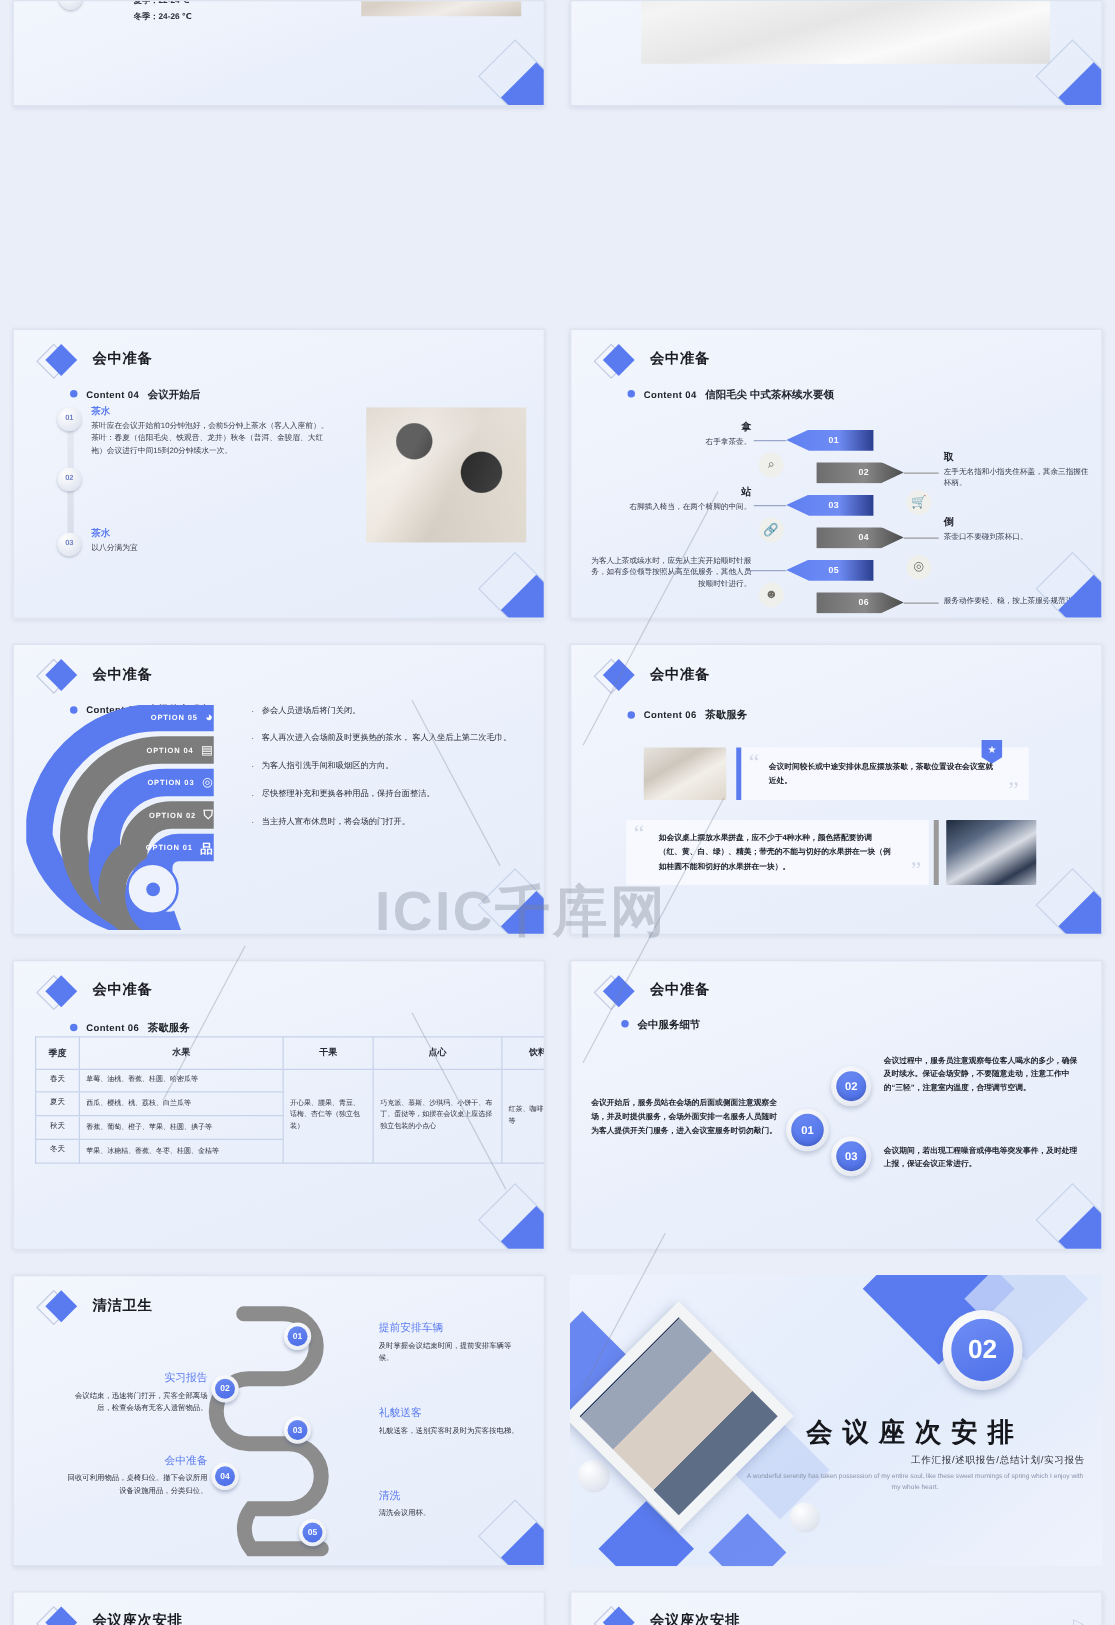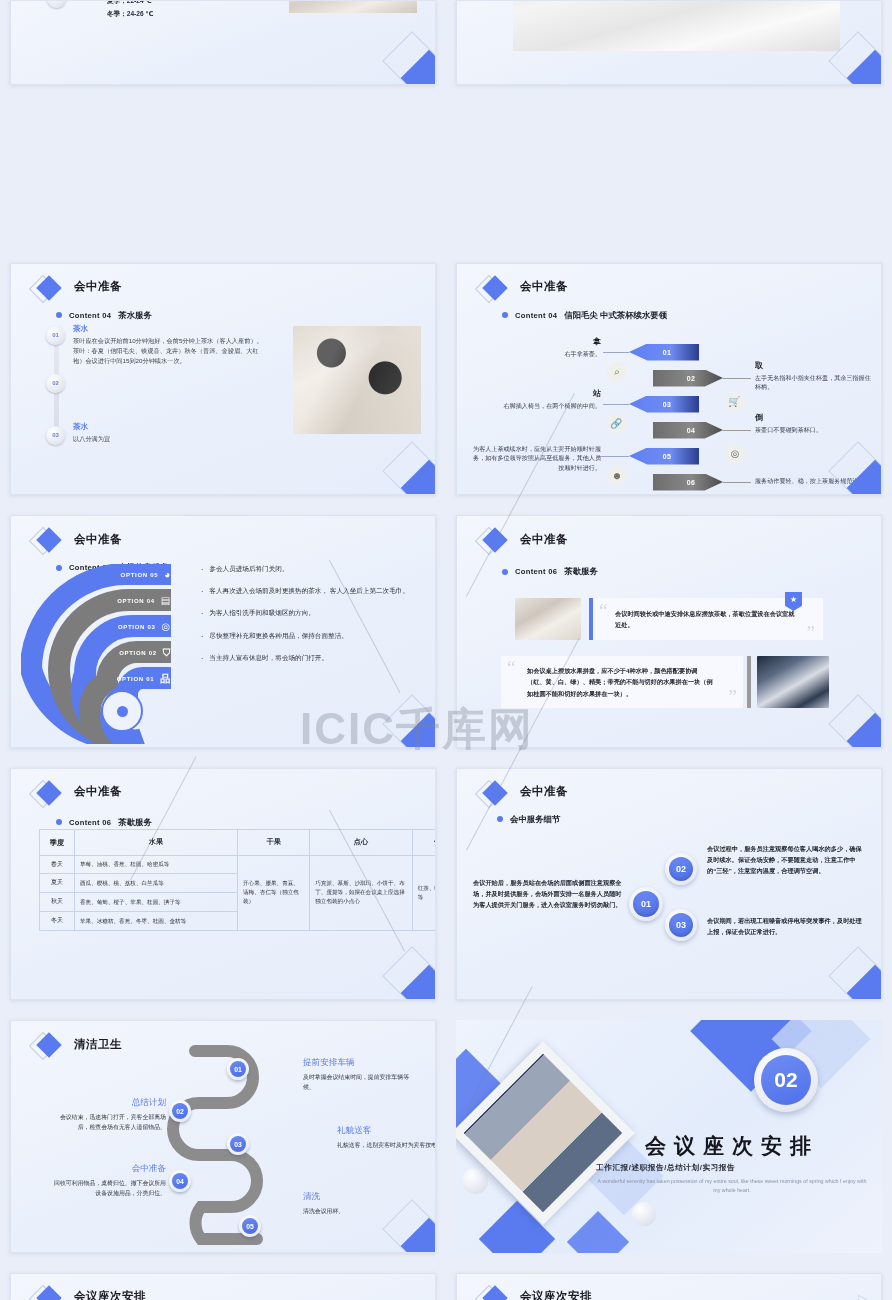--- a/index.html
+++ b/index.html
@@ -99,21 +99,21 @@
   .qbox{position:absolute;background:#f7f9fe;display:flex;align-items:center;}
   .qbar{position:absolute;width:3.5px;background:#5a7bf0;}
   .qbar.g{background:#9a9a9a;}
   .qtext{font-size:6.2px;color:#23262f;line-height:1.85;font-weight:bold;}
   .qmark{position:absolute;font-size:19px;color:#d2d8e6;font-family:"Liberation Serif",serif;line-height:1;}
   .badge{position:absolute;width:17px;height:19px;background:#5a7bf0;
     clip-path:polygon(0 0,100% 0,100% 72%,50% 100%,0 72%);display:flex;align-items:flex-start;
     justify-content:center;padding-top:3px;color:#fff;font-size:8px;}
 
   
-  table.tb{position:absolute;left:28px;top:60px;width:432px;border-collapse:collapse;}
+  table.tb{position:absolute;left:17px;top:60px;width:432px;border-collapse:collapse;}
   table.tb td,table.tb th{border:1px solid #c7d3ea;padding:4px 5px;vertical-align:middle;}
   table.tb th{font-size:7.2px;font-weight:bold;color:#262a36;text-align:center;height:26px;}
   table.tb td{font-size:5.6px;color:#2c313d;line-height:1.65;}
   table.tb td.season{text-align:center;font-size:6px;width:30px;}
   table.tb td.mid{text-align:left;}
 
   
   .c3{position:absolute;border-radius:50%;display:flex;align-items:center;justify-content:center;
     background:radial-gradient(circle at 38% 30%,#fdfdff,#e9ecf3 68%,#d2d7e2);
     box-shadow:0 2px 4px rgba(70,85,125,.3);}
@@ -141,22 +141,22 @@
     border:9px solid #f3f4f6;box-shadow:0 3px 9px rgba(60,80,130,.3);overflow:hidden;}
   .t-frame .ph{position:absolute;inset:0;transform:rotate(-45deg) scale(1.45);
     background:linear-gradient(135deg,#2c3a52 0 26%,#9aa6b8 26% 42%,#d9cfc4 42% 62%,#5d6d86 62% 78%,#e7e9ed 78% 100%);}
   .t-ring{position:absolute;right:64px;top:28px;width:64px;height:64px;border-radius:50%;
     background:radial-gradient(circle at 38% 28%,#ffffff,#e8ebf2 70%,#ccd2de);
     box-shadow:0 3px 6px rgba(60,80,130,.3);display:flex;align-items:center;justify-content:center;}
   .t-ring i{width:50px;height:50px;border-radius:50%;background:linear-gradient(160deg,#6e8df4,#4f71e9);
     color:#fff;font-size:21px;font-weight:bold;font-style:normal;display:flex;align-items:center;justify-content:center;}
   .t-title{position:absolute;right:14px;top:112px;width:272px;text-align:center;
     font-size:21px;font-weight:bold;letter-spacing:8px;color:#16171c;font-family:"Liberation Serif",serif;}
-  .t-sub{position:absolute;right:14px;top:143px;width:272px;text-align:left;font-size:7.6px;
-    font-weight:bold;color:#2a2d36;letter-spacing:.6px;}
+  .t-sub{position:absolute;right:14px;top:143px;width:272px;text-align:right;font-size:7.6px;
+    font-weight:normal;color:#2a2d36;letter-spacing:.6px;}
   .t-en{position:absolute;right:14px;top:157px;width:272px;text-align:center;font-size:5.3px;
     color:#8a93a8;line-height:1.65;}
   .t-ball{position:absolute;border-radius:50%;background:radial-gradient(circle at 34% 28%,#ffffff,#e2e6ef 68%,#c8cfdc);}
 
   
   #wm { position:absolute; left:0; top:0; width:892px; height:1300px; pointer-events:none; z-index:40;}
   #wm .wmrow{position:absolute;color:rgba(120,128,145,.34);font-weight:bold;white-space:nowrap;}
   #wm .diag{position:absolute;height:1px;background:rgba(120,130,150,.33);transform-origin:0 0;}
 </style>
 </head>
@@ -195,21 +195,21 @@
   <div class="cell">
     <div class="slide">
       <div class="shdr">
         <div class="dia-outline"></div>
         <div class="dia-fill"></div>
         <div class="shdr-t">会中准备</div>
       </div>
       <div class="sub" style="top:46px;">
         <span class="bul"></span>
         <span class="en">Content 04</span>
-        <span class="cn">茶水服务</span>
+        <span class="cn">会议开始后</span>
       </div>
 
       <div class="tl">
         <div class="tl-line"></div>
         <div class="tl-node" style="top:0px;">01</div>
         <div class="tl-node" style="top:48px;">02</div>
         <div class="tl-node" style="top:100px;">03</div>
       </div>
       <div class="tl-item" style="top:60px;">
         <div class="tl-h">茶水</div>
@@ -533,24 +533,24 @@
         <div class="sn-node" style="left:100px;top:172px;">
             <i>05</i>
           </div>
       </div>
 
       <div class="sn-txt" style="left:292px;top:36px;">
         <div class="sn-h">提前安排车辆</div>
         <div class="sn-p">及时掌握会议结束时间，提前安排车辆等候。</div>
       </div>
       <div class="sn-txt" style="left:40px;top:76px;text-align:right;">
-        <div class="sn-h">总结计划</div>
+        <div class="sn-h">实习报告</div>
         <div class="sn-p">会议结束，迅速将门打开，宾客全部离场后，检查会场有无客人遗留物品。</div>
       </div>
-      <div class="sn-txt" style="left:292px;top:104px;margin-left:34px;">
+      <div class="sn-txt" style="left:292px;top:104px;">
         <div class="sn-h">礼貌送客</div>
         <div class="sn-p">礼貌送客，送别宾客时及时为宾客按电梯。</div>
       </div>
       <div class="sn-txt" style="left:40px;top:142px;text-align:right;">
         <div class="sn-h">会中准备</div>
         <div class="sn-p">回收可利用物品，桌椅归位。撤下会议所用设备设施用品，分类归位。</div>
       </div>
       <div class="sn-txt" style="left:292px;top:170px;">
         <div class="sn-h">清洗</div>
         <div class="sn-p">清洗会议用杯。</div>

